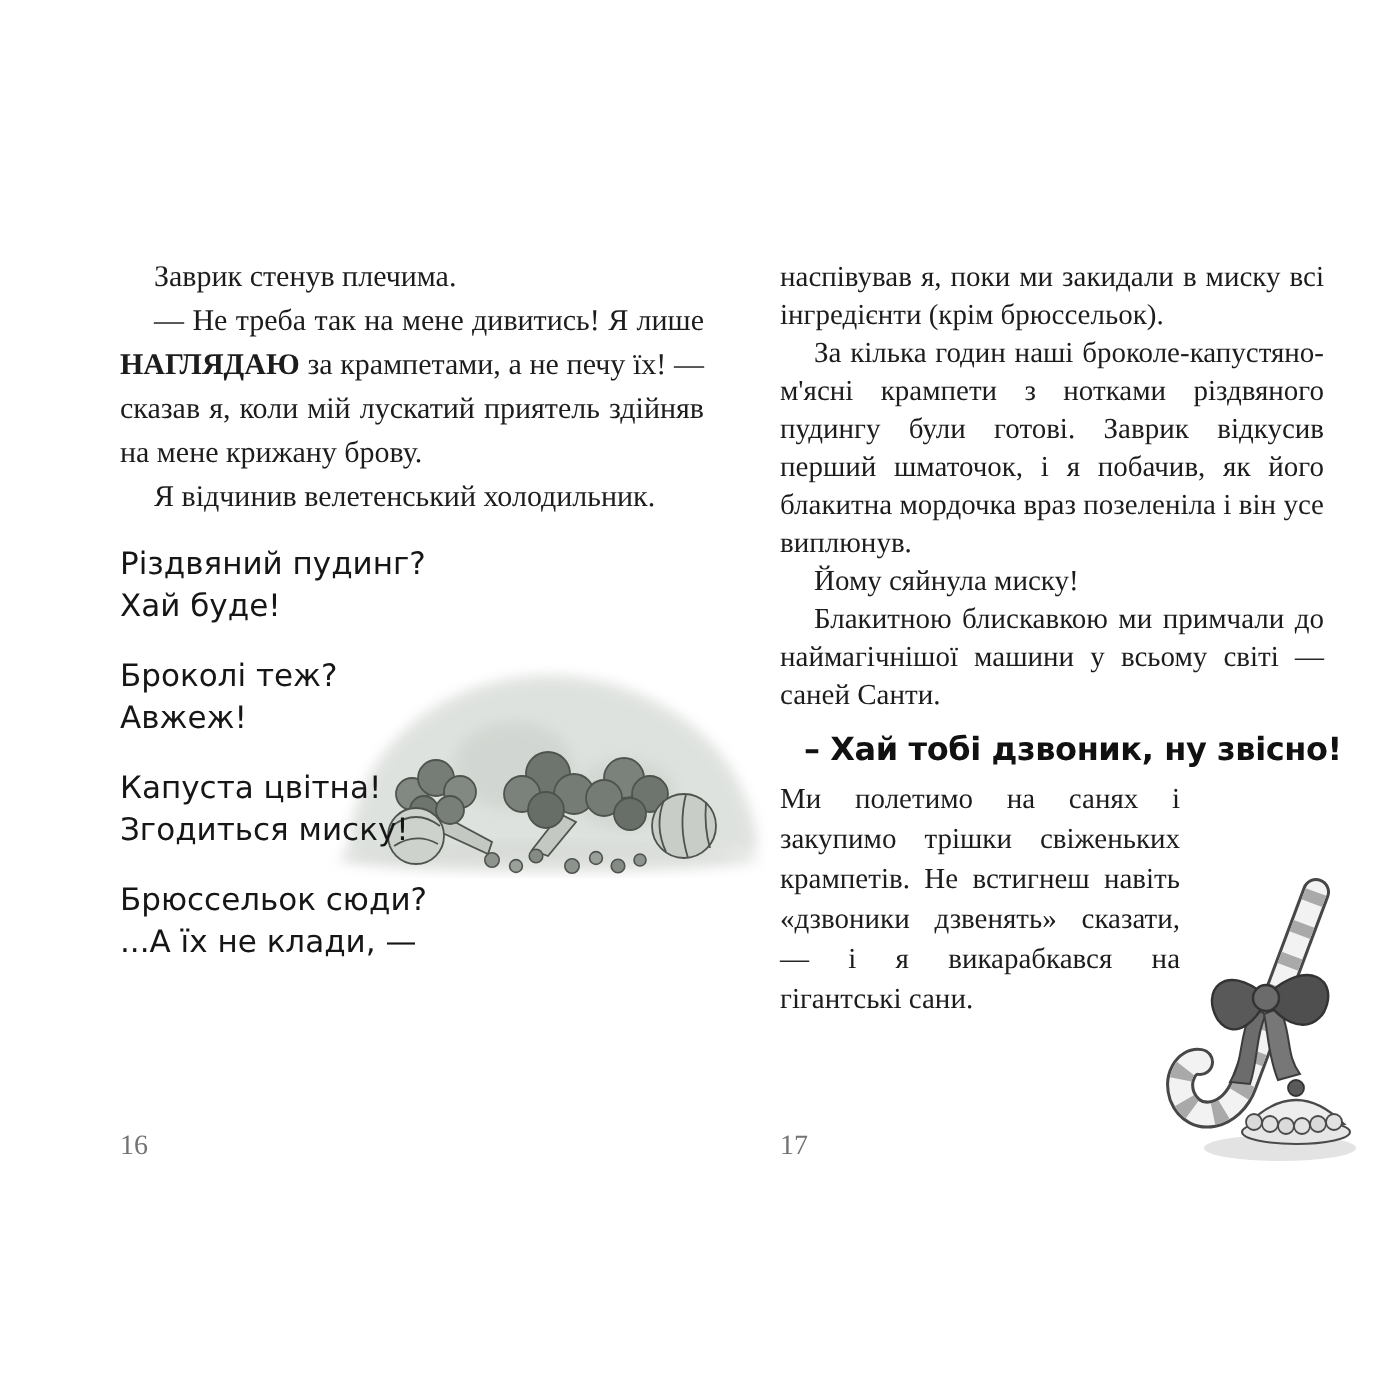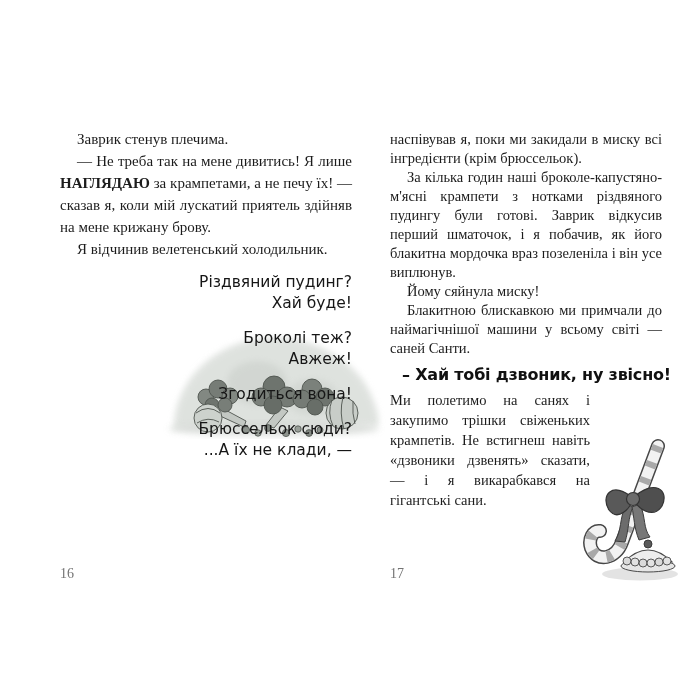--- a/index.html
+++ b/index.html
@@ -12,21 +12,21 @@
   .content-left{position:absolute;top:128px;left:60px;width:292px;}
   .content-right{position:absolute;top:130px;left:390px;width:272px;}
   p{margin:0;}
   .body-text{font-size:15px;line-height:22px;text-align:justify;color:#1c1c1c;}
   .body-text-r{font-size:14.5px;line-height:19px;text-align:justify;color:#1c1c1c;}
   .indent{text-indent:17px;}
   .bold{font-weight:bold;}
   .poem{
     font-family:"DejaVu Sans", sans-serif;
     font-size:15.5px;line-height:21px;color:#161616;
-    margin-top:12px;position:relative;z-index:2;text-align:right;
+    margin-top:12px;position:relative;z-index:2;
   }
   .stanza{margin-bottom:14px;}
   .exclaim{
     font-family:"DejaVu Sans", sans-serif;
     font-weight:700;font-size:16px;letter-spacing:-0.2px;
     margin:7px 0 6px 12px;color:#111;white-space:nowrap;
   }
   .narrow{width:200px;line-height:20px;}
   .pagenum{
     position:absolute;left:0;width:100%;
@@ -51,21 +51,22 @@
   <div class="poem">
     <div class="stanza">
         <div>Різдвяний пудинг?</div>
         <div>Хай буде!</div>
       </div>
     <div class="stanza">
         <div>Броколі теж?</div>
         <div>Авжеж!</div>
       </div>
     <div class="stanza">
-        <div>Згодиться вона!</div>
+        <div>Капуста цвітна!</div>
+        <div>Згодиться миску!</div>
       </div>
     <div class="stanza">
         <div>Брюссельок сюди?</div>
         <div>...А їх не клади, —</div>
       </div>
   </div>
 </div>
 
 <svg class="illu illu-veg" width="232" height="122" viewBox="0 0 232 122">
   <defs>

